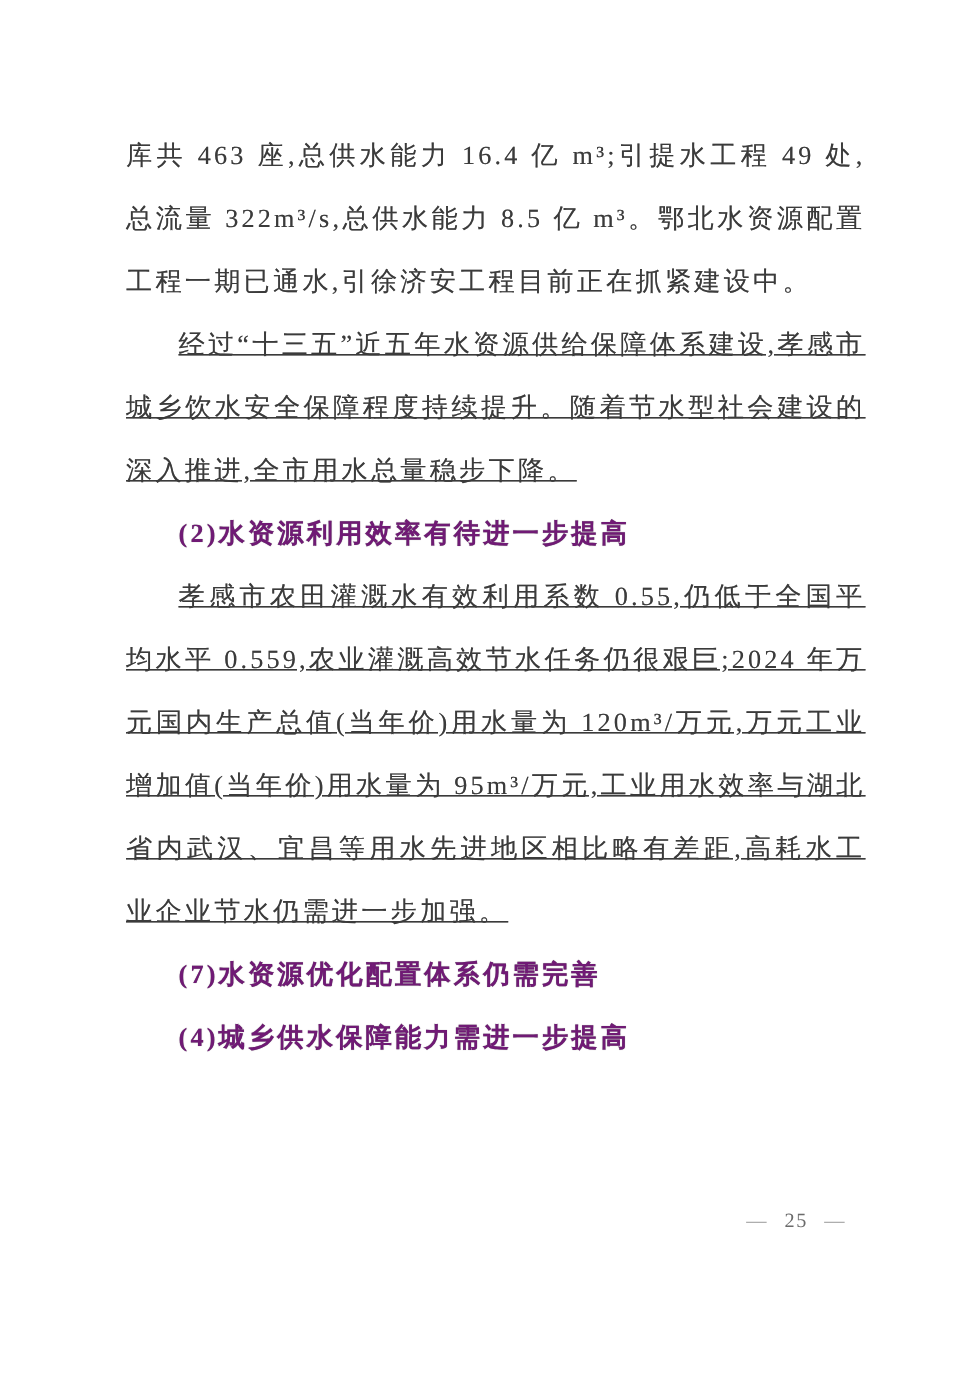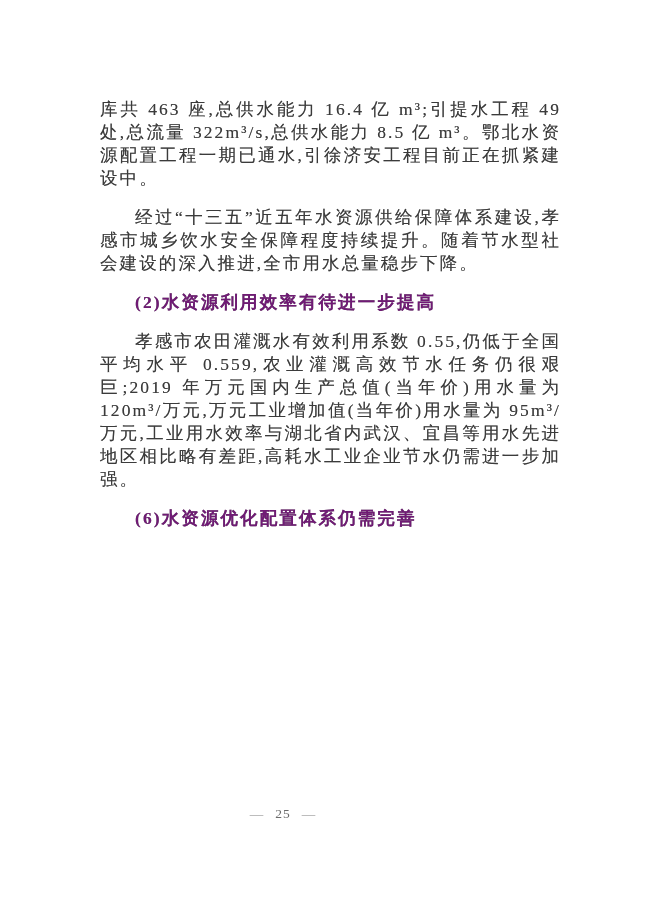--- a/index.html
+++ b/index.html
@@ -19,47 +19,48 @@
     background: #ffffff;
     font-family: "Liberation Serif", "DejaVu Serif", serif;
   }
   .content {
     position: absolute;
     left: 84px;
     top: 82px;
     width: 493px;
   }
   .para, .heading {
-    margin: 16px;
+    margin: 0;
     padding: 0;
     font-size: 17.5px;
-    line-height: 23px;
+    line-height: 42px;
     letter-spacing: 2.1px;
     color: #3b3b3b;
     text-align: justify;
     text-justify: inter-character;
     font-weight: 400;
     
     text-shadow: 0 0 0.4px rgba(60,60,60,0.55);
   }
   .para.indent {
     text-indent: 2em;
+    text-decoration: underline;
   }
   .heading {
     text-indent: 2em;
     font-weight: 700;
     color: #701a75;
     text-shadow: 0 0 0.5px rgba(20,20,20,0.6);
   }
   .footer {
     position: absolute;
     top: 806px;
     left: 0;
     right: 84px;
-    text-align: center;
+    text-align: right;
     font-size: 13.5px;
     line-height: 16px;
     color: #8c8c8c;
     letter-spacing: 1px;
   }
   .footer .dash {
     color: #9a9a9a;
     padding: 0 2px;
   }
   .footer .num {
@@ -68,20 +69,21 @@
   }
 </style>
 </head>
 <body>
 
 <div class="page">
   <main class="content">
     <p class="para">库共 463 座,总供水能力 16.4 亿 m³;引提水工程 49 处,总流量 322m³/s,总供水能力 8.5 亿 m³。鄂北水资源配置工程一期已通水,引徐济安工程目前正在抓紧建设中。</p>
     <p class="para indent">经过“十三五”近五年水资源供给保障体系建设,孝感市城乡饮水安全保障程度持续提升。随着节水型社会建设的深入推进,全市用水总量稳步下降。</p>
     <h3 class="heading">(2)水资源利用效率有待进一步提高</h3>
-    <p class="para indent">孝感市农田灌溉水有效利用系数 0.55,仍低于全国平均水平 0.559,农业灌溉高效节水任务仍很艰巨;2019 年万元国内生产总值(当年价)用水量为 120m³/万元,万元工业增加值(当年价)用水量为 95m³/万元,工业用水效率与湖北省内武汉、宜昌等用水先进地区相比略有差距,高耗水工业企业节水仍需进一步加强。</p>
-    <h3 class="heading">(6)水资源优化配置体系仍需完善</h3>
+    <p class="para indent">孝感市农田灌溉水有效利用系数 0.55,仍低于全国平均水平 0.559,农业灌溉高效节水任务仍很艰巨;2024 年万元国内生产总值(当年价)用水量为 120m³/万元,万元工业增加值(当年价)用水量为 95m³/万元,工业用水效率与湖北省内武汉、宜昌等用水先进地区相比略有差距,高耗水工业企业节水仍需进一步加强。</p>
+    <h3 class="heading">(7)水资源优化配置体系仍需完善</h3>
+    <h3 class="heading">(4)城乡供水保障能力需进一步提高</h3>
   </main>
 
   <footer class="footer">
     <span class="dash">—</span><span class="num">25</span><span class="dash">—</span>
   </footer>
 </div>
 
 </body></html>

